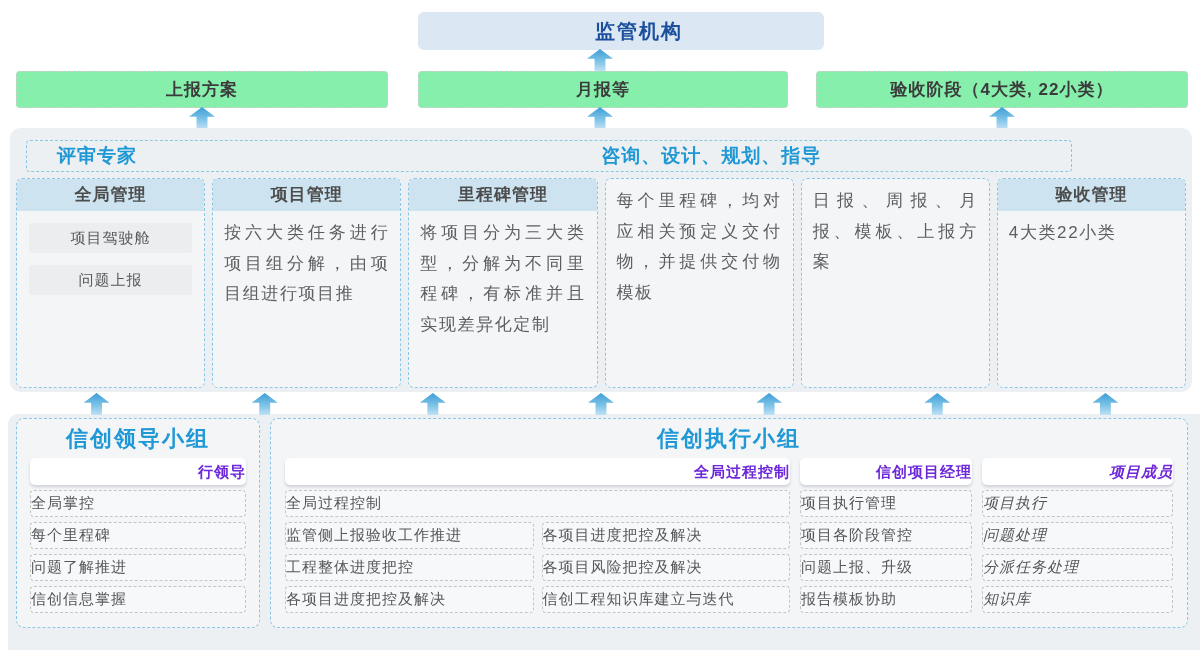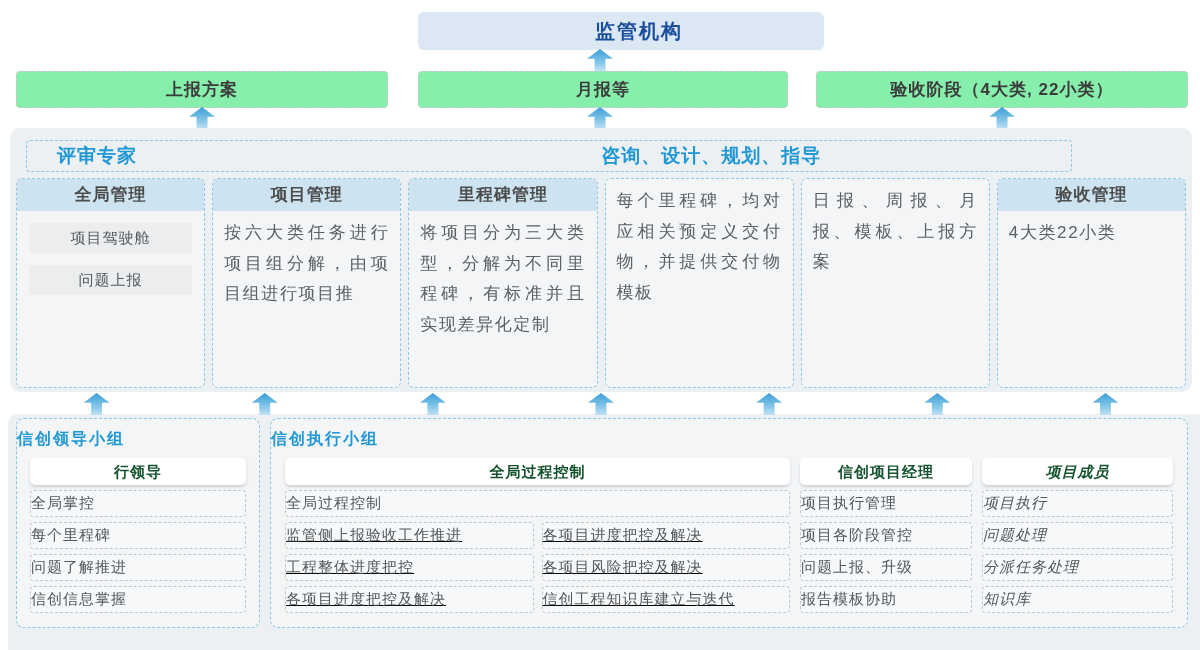--- a/index.html
+++ b/index.html
@@ -77,39 +77,39 @@
     left:8px;top:414px;width:1202px;height:246px;
     background:#edf0f2;border-radius:10px;
   }
   .group-box{
     top:418px;height:210px;border:1.5px dashed #8cc6e6;border-radius:8px;
     background:#f3f5f7;box-sizing:border-box;
   }
   .lead-box{left:16px;width:244px;}
   .exec-box{left:270px;width:918px;}
   .grp-title{
-    height:39px;line-height:39px;text-align:left;
-    color:#2098d5;font-size:16px;font-weight:bold;letter-spacing:2px;
+    height:39px;line-height:39px;text-align:center;
+    color:#2098d5;font-size:22px;font-weight:bold;letter-spacing:2px;
   }
   .lead-content{padding:0 13px;}
   .role-box{
     height:27px;line-height:27px;background:#ffffff;border-radius:5px;
     box-shadow:0 2px 3px rgba(110,120,130,.28);
-    text-align:center;font-size:15px;font-weight:bold;color:#14532d;letter-spacing:1px;
+    text-align:right;font-size:15px;font-weight:bold;color:#6d28d9;letter-spacing:1px;
   }
   .ditem{
     height:27px;line-height:24px;border:1.5px dashed #c2c5c8;border-radius:4px;
     background:#f6f8f9;text-align:left;font-size:15px;color:#55585b;
     letter-spacing:1px;margin-top:5px;box-sizing:border-box;
   }
   .exec-cols{display:flex;gap:10px;padding:0 14px;}
   .grpA{width:505px;}
   .grpB{width:172px;}
   .grpC{flex:1;font-style:italic;}
-  .two-col{display:flex;gap:8px;text-decoration:underline;}
+  .two-col{display:flex;gap:8px;}
   .two-col .sub{flex:1;}
 </style>
 </head>
 <body>
 
 <div id="stage">
 
   <div class="abs reg-box">
     <span>监管机构</span>
   </div>

